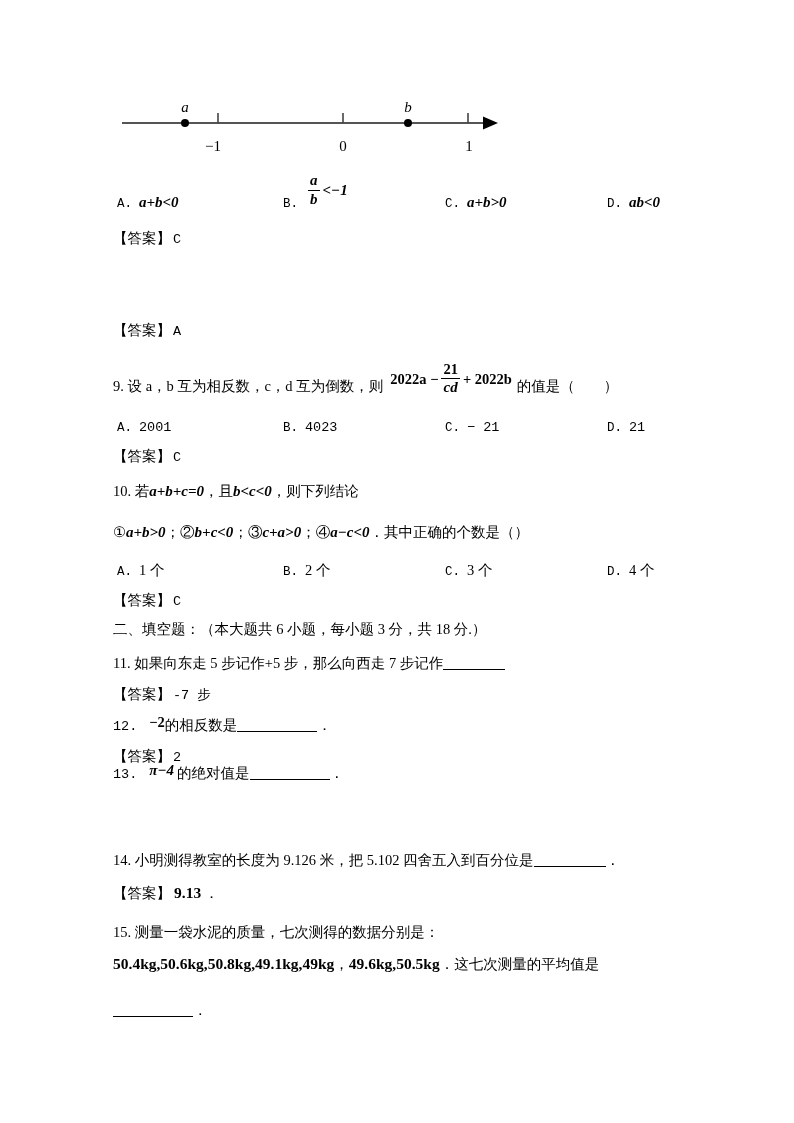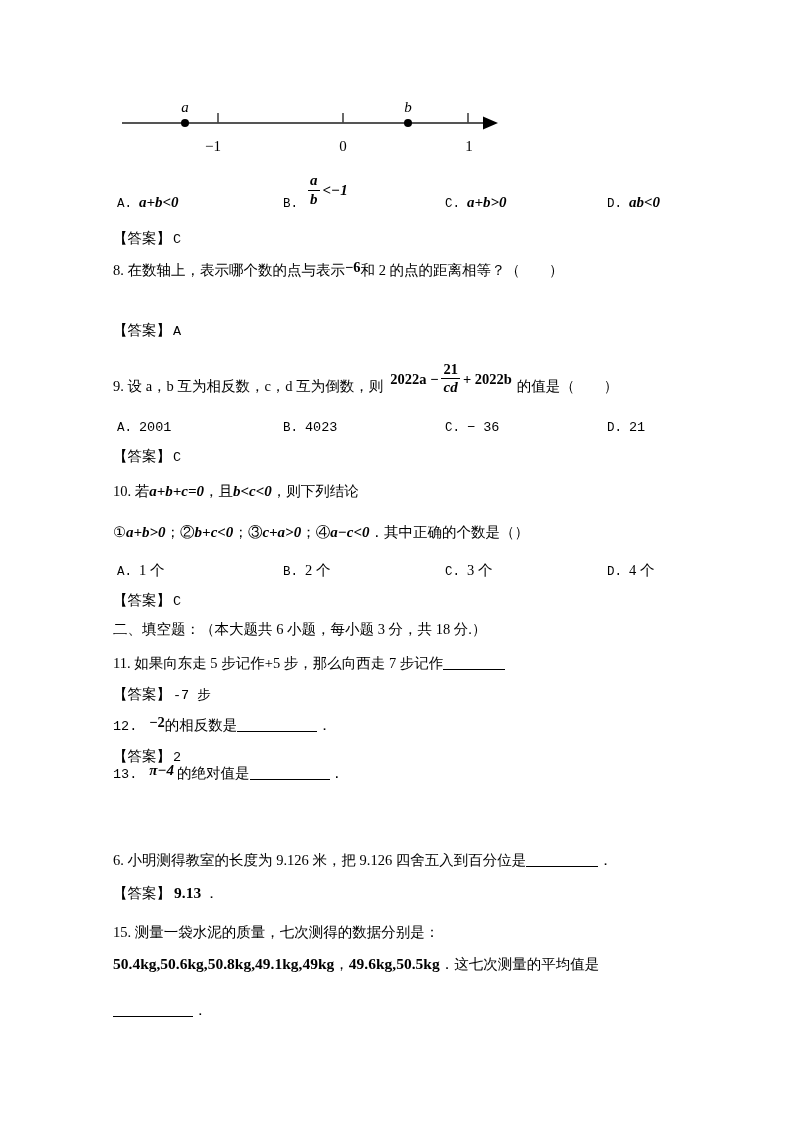--- a/index.html
+++ b/index.html
@@ -64,23 +64,20 @@
     </span>
     <span class="opt" style="left:607px; top:23px;">
       <span class="key">D.</span><span class="math">ab&lt;0</span>
     </span>
   </div>
 
   <div class="row ansrow" style="top:229px; left:113px;">
     <span class="cn">【答案】</span><span class="mono">C</span>
   </div>
 
-  <div class="row" style="top:261px; left:113px;">
-    <span class="cn">8. 在数轴上，表示哪个数的点与表示</span><span class="mathn raise">−6</span><span class="cn">和 2 的点的距离相等？（　　）</span>
-  </div>
   <div class="row ansrow" style="top:321px; left:113px;">
     <span class="cn">【答案】</span><span class="mono">A</span>
   </div>
 
   <div class="row inlineflex" style="top:358px; left:113px; height:42px;">
     <span class="cn" style="position:relative; top:7px;">9. 设 a，b 互为相反数，c，d 互为倒数，则</span>
     <span class="inlineflex" style="margin-left:4px;">
       <span class="mathn">2022a −</span>
       <span class="frac">
         <span class="fnum mathn">21</span>
@@ -91,21 +88,21 @@
     <span class="cn" style="position:relative; top:7px; margin-left:2px;">的值是（　　）</span>
   </div>
   <div class="row" style="top:417px; height:22px;">
     <span class="opt" style="left:117px;">
       <span class="key">A.</span><span class="mono">2001</span>
     </span>
     <span class="opt" style="left:283px;">
       <span class="key">B.</span><span class="mono">4023</span>
     </span>
     <span class="opt" style="left:445px;">
-      <span class="key">C.</span><span class="mono">− 36</span>
+      <span class="key">C.</span><span class="mono">− 21</span>
     </span>
     <span class="opt" style="left:607px;">
       <span class="key">D.</span><span class="mono">21</span>
     </span>
   </div>
   <div class="row ansrow" style="top:447px; left:113px;">
     <span class="cn">【答案】</span><span class="mono">C</span>
   </div>
 
   <div class="row" style="top:482px; left:113px;">
@@ -150,21 +147,21 @@
   <div class="row ansrow" style="top:747px; left:113px;">
     <span class="cn">【答案】</span><span class="mono">2</span>
   </div>
 
   <div class="row" style="top:764px; left:113px;">
     <span class="mono">13.</span>
     <span class="math raise" style="margin-left:8px; margin-right:3px;">π−4</span><span class="cn">的绝对值是</span><span class="blank" style="width:80px;"></span><span class="cn">．</span>
   </div>
 
   <div class="row" style="top:851px; left:113px;">
-    <span class="cn">6. 小明测得教室的长度为 9.126 米，把 9.126 四舍五入到百分位是</span><span class="blank" style="width:72px;"></span><span class="cn">．</span>
+    <span class="cn">14. 小明测得教室的长度为 9.126 米，把 5.102 四舍五入到百分位是</span><span class="blank" style="width:72px;"></span><span class="cn">．</span>
   </div>
   <div class="row ansrow" style="top:884px; left:113px;">
     <span class="cn">【答案】</span><span class="mathn" style="margin-left:3px; font-size:15.5px;">9.13</span><span class="cn" style="margin-left:3px;">．</span>
   </div>
 
   <div class="row" style="top:923px; left:113px;">
     <span class="cn">15. 测量一袋水泥的质量，七次测得的数据分别是：</span>
   </div>
   <div class="row" style="top:955px; left:113px;">
     <span class="mathn" style="font-size:15.5px;">50.4kg,50.6kg,50.8kg,49.1kg,49kg</span><span class="cn">，</span><span class="mathn" style="font-size:15.5px;">49.6kg,50.5kg</span><span class="cn">．这七次测量的平均值是</span>

